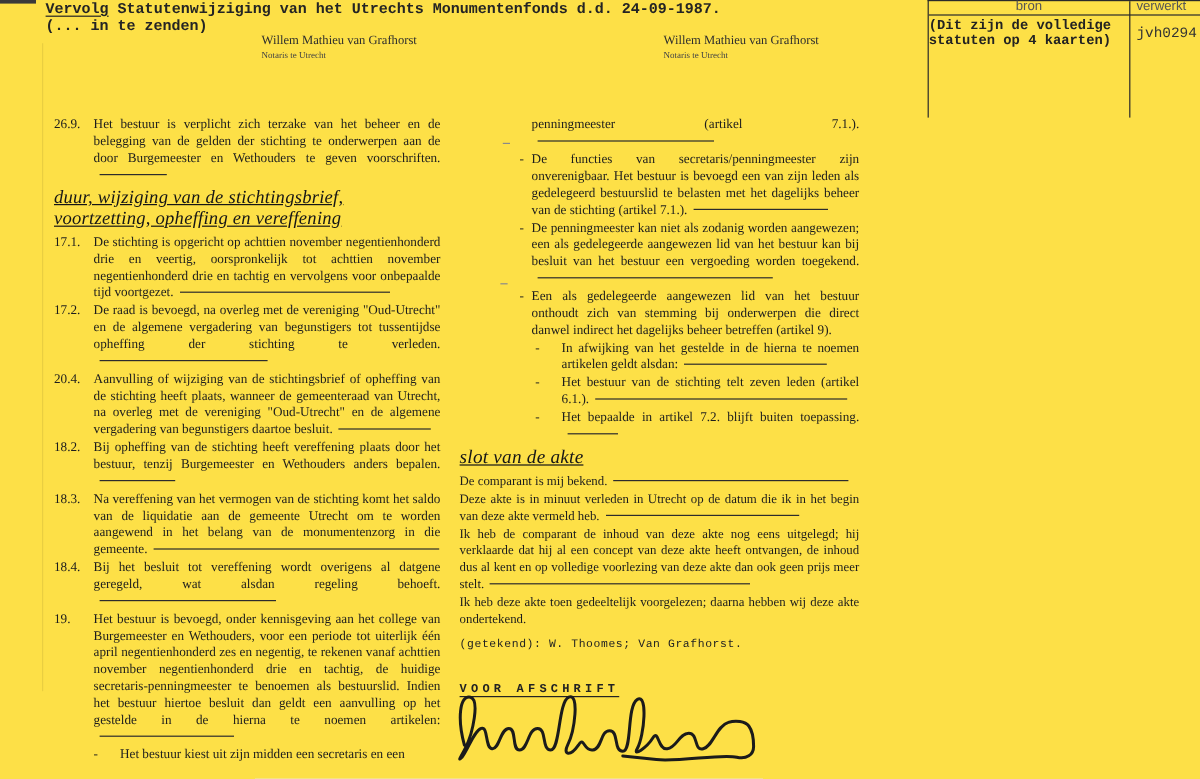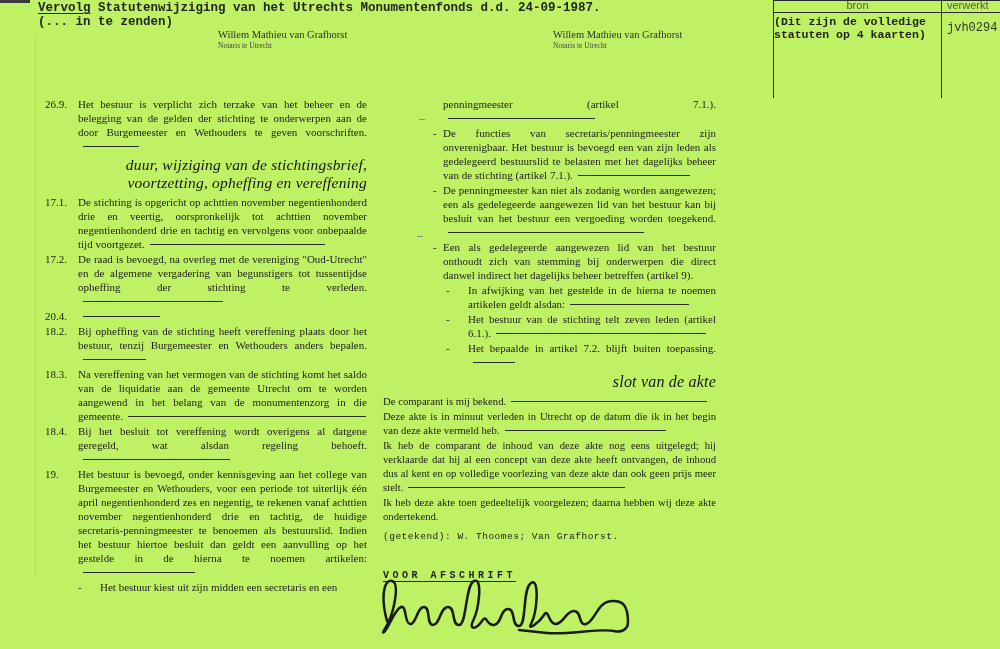--- a/index.html
+++ b/index.html
@@ -1,16 +1,16 @@
 <!DOCTYPE html>
 <html><head>
 <meta charset="utf-8">
 <style>
   html,body{margin:0;padding:0;background:#e9e9e9;}
-  .page{position:relative;width:1000px;height:649px;background:#bef264;overflow:hidden;
+  .page{position:relative;width:1000px;height:649px;background:#fde047;overflow:hidden;
         font-family:"Liberation Serif","DejaVu Serif",serif;color:#1d1d1d;}
 
   
   .doc-title{position:absolute;left:38px;top:1px;font-family:"Liberation Mono","DejaVu Sans Mono",monospace;
              font-size:12.5px;line-height:14px;font-weight:600;color:#242424;white-space:nowrap;}
   .doc-title .u{text-decoration:underline;text-underline-offset:2px;}
   .notary{position:absolute;top:29px;font-size:10.5px;line-height:11px;color:#2e2e2e;}
   .notary .role{font-size:7.5px;color:#444;}
   .notary.n1{left:218px;} .notary.n2{left:553px;}
 
@@ -32,22 +32,22 @@
   .smudge{position:absolute;left:0;top:0;width:30px;height:3px;background:#3a3a3a;}
   .crease{position:absolute;left:35px;top:36px;height:540px;width:1px;background:rgba(0,0,0,0.08);}
   .speck{position:absolute;width:6px;height:1px;background:#8a8a8a;}
 
   
   .col{position:absolute;top:97px;font-size:11px;line-height:14px;text-align:justify;}
   .col-left{left:45px;width:322px;}
   .col-right{left:383px;width:333px;}
   .num-item{position:relative;padding-left:33px;margin-bottom:1px;}
   .num{position:absolute;left:0;top:0;text-align:left;}
-  .heading{font-style:italic;font-size:15.5px;line-height:17.5px;text-align:right;
-           margin:3px 0 4px;letter-spacing:.2px;color:#161616;}
+  .heading{font-style:italic;font-size:15.5px;line-height:17.5px;text-align:left;
+           margin:3px 0 4px;letter-spacing:.2px;color:#161616;text-decoration:underline;}
   .col-right .heading{font-size:16px;margin:4px 0 3px;}
   .plain{margin-left:60px;margin-bottom:1px;}
   .b1{position:relative;margin-left:50px;padding-left:10px;margin-bottom:1px;}
   .b2{position:relative;margin-left:63px;padding-left:22px;margin-bottom:1px;}
   .b1 > .dash,.b2 > .dash{position:absolute;left:0;top:0;}
   .lbullet{position:relative;padding-left:55px;margin-bottom:1px;}
   .lbullet > .dash{position:absolute;left:33px;top:0;}
   .wide{margin:0 0 1px 0;font-size:10.7px;}
   .typed{font-family:"Liberation Mono","DejaVu Sans Mono",monospace;font-size:9.5px;
          letter-spacing:.5px;text-align:left;margin:7px 0 2px;color:#222;}
@@ -92,21 +92,21 @@
   </div>
 
   <div class="col col-left" id="col-left">
       <div class="num-item"><span class="num">26.9.</span><span>Het bestuur is verplicht zich terzake van het beheer en de belegging van de gelden der stichting te onderwerpen aan de door Burgemeester en Wethouders te geven voorschriften.</span><span class="rule" style="width: 56px;"></span></div>
       <div class="heading">
         <div>duur, wijziging van de stichtingsbrief,</div>
         <div>voortzetting, opheffing en vereffening</div>
       </div>
       <div class="num-item"><span class="num">17.1.</span><span>De stichting is opgericht op achttien november negentienhonderd drie en veertig, oorspronkelijk tot achttien november negentienhonderd drie en tachtig en vervolgens voor onbepaalde tijd voortgezet.</span><span class="rule" style="width: 175px;"></span></div>
       <div class="num-item"><span class="num">17.2.</span><span>De raad is bevoegd, na overleg met de vereniging "Oud-Utrecht" en de algemene vergadering van begunstigers tot tussentijdse opheffing der stichting te verleden.</span><span class="rule" style="width: 140px;"></span></div>
-      <div class="num-item"><span class="num">20.4.</span><span class="rule" style="width: 77px;"></span></div>
+      <div class="num-item"><span class="num">20.4.</span><span>Aanvulling of wijziging van de stichtingsbrief of opheffing van de stichting heeft plaats, wanneer de gemeenteraad van Utrecht, na overleg met de vereniging "Oud-Utrecht" en de algemene vergadering van begunstigers daartoe besluit.</span><span class="rule" style="width: 77px;"></span></div>
       <div class="num-item"><span class="num">18.2.</span><span>Bij opheffing van de stichting heeft vereffening plaats door het bestuur, tenzij Burgemeester en Wethouders anders bepalen.</span><span class="rule" style="width: 63px;"></span></div>
       <div class="num-item"><span class="num">18.3.</span><span>Na vereffening van het vermogen van de stichting komt het saldo van de liquidatie aan de gemeente Utrecht om te worden aangewend in het belang van de monumentenzorg in die gemeente.</span><span class="rule" style="width: 238px;"></span></div>
       <div class="num-item"><span class="num">18.4.</span><span>Bij het besluit tot vereffening wordt overigens al datgene geregeld, wat alsdan regeling behoeft.</span><span class="rule" style="width: 147px;"></span></div>
       <div class="num-item"><span class="num">19.</span><span>Het bestuur is bevoegd, onder kennisgeving aan het college van Burgemeester en Wethouders, voor een periode tot uiterlijk één april negentienhonderd zes en negentig, te rekenen vanaf achttien november negentienhonderd drie en tachtig, de huidige secretaris-penningmeester te benoemen als bestuurslid. Indien het bestuur hiertoe besluit dan geldt een aanvulling op het gestelde in de hierna te noemen artikelen:</span><span class="rule" style="width: 112px;"></span></div>
       <div class="lbullet"><span class="dash">-</span><span>Het bestuur kiest uit zijn midden een secretaris en een</span></div>
     </div>
   <div class="col col-right" id="col-right"><div class="plain"><span>penningmeester (artikel 7.1.).</span><span class="rule" style="width: 147px;"></span></div><div class="b1"><span class="dash">-</span><span>De functies van secretaris/penningmeester zijn onverenigbaar. Het bestuur is bevoegd een van zijn leden als gedelegeerd bestuurslid te belasten met het dagelijks beheer van de stichting (artikel 7.1.).</span><span class="rule" style="width: 112px;"></span></div><div class="b1"><span class="dash">-</span><span>De penningmeester kan niet als zodanig worden aangewezen; een als gedelegeerde aangewezen lid van het bestuur kan bij besluit van het bestuur een vergoeding worden toegekend.</span><span class="rule" style="width: 196px;"></span></div><div class="b1"><span class="dash">-</span><span>Een als gedelegeerde aangewezen lid van het bestuur onthoudt zich van stemming bij onderwerpen die direct danwel indirect het dagelijks beheer betreffen (artikel 9).</span></div><div class="b2"><span class="dash">-</span><span>In afwijking van het gestelde in de hierna te noemen artikelen geldt alsdan:</span><span class="rule" style="width: 119px;"></span></div><div class="b2"><span class="dash">-</span><span>Het bestuur van de stichting telt zeven leden (artikel 6.1.).</span><span class="rule" style="width: 210px;"></span></div><div class="b2"><span class="dash">-</span><span>Het bepaalde in artikel 7.2. blijft buiten toepassing.</span><span class="rule" style="width: 42px;"></span></div><div class="heading">
         <div>slot van de akte</div>
       </div><div class="wide"><span>De comparant is mij bekend.</span><span class="rule" style="width: 196px;"></span></div><div class="wide"><span>Deze akte is in minuut verleden in Utrecht op de datum die ik in het begin van deze akte vermeld heb.</span><span class="rule" style="width: 161px;"></span></div><div class="wide"><span>Ik heb de comparant de inhoud van deze akte nog eens uitgelegd; hij verklaarde dat hij al een concept van deze akte heeft ontvangen, de inhoud dus al kent en op volledige voorlezing van deze akte dan ook geen prijs meer stelt.</span><span class="rule" style="width: 217px;"></span></div><div class="wide"><span>Ik heb deze akte toen gedeeltelijk voorgelezen; daarna hebben wij deze akte ondertekend.</span></div><div class="typed"><span>(getekend): W. Thoomes; Van Grafhorst.</span></div><div class="voor"><span>VOOR AFSCHRIFT</span></div><div>
         <svg class="sig" width="300" height="80" viewBox="0 0 300 80">

